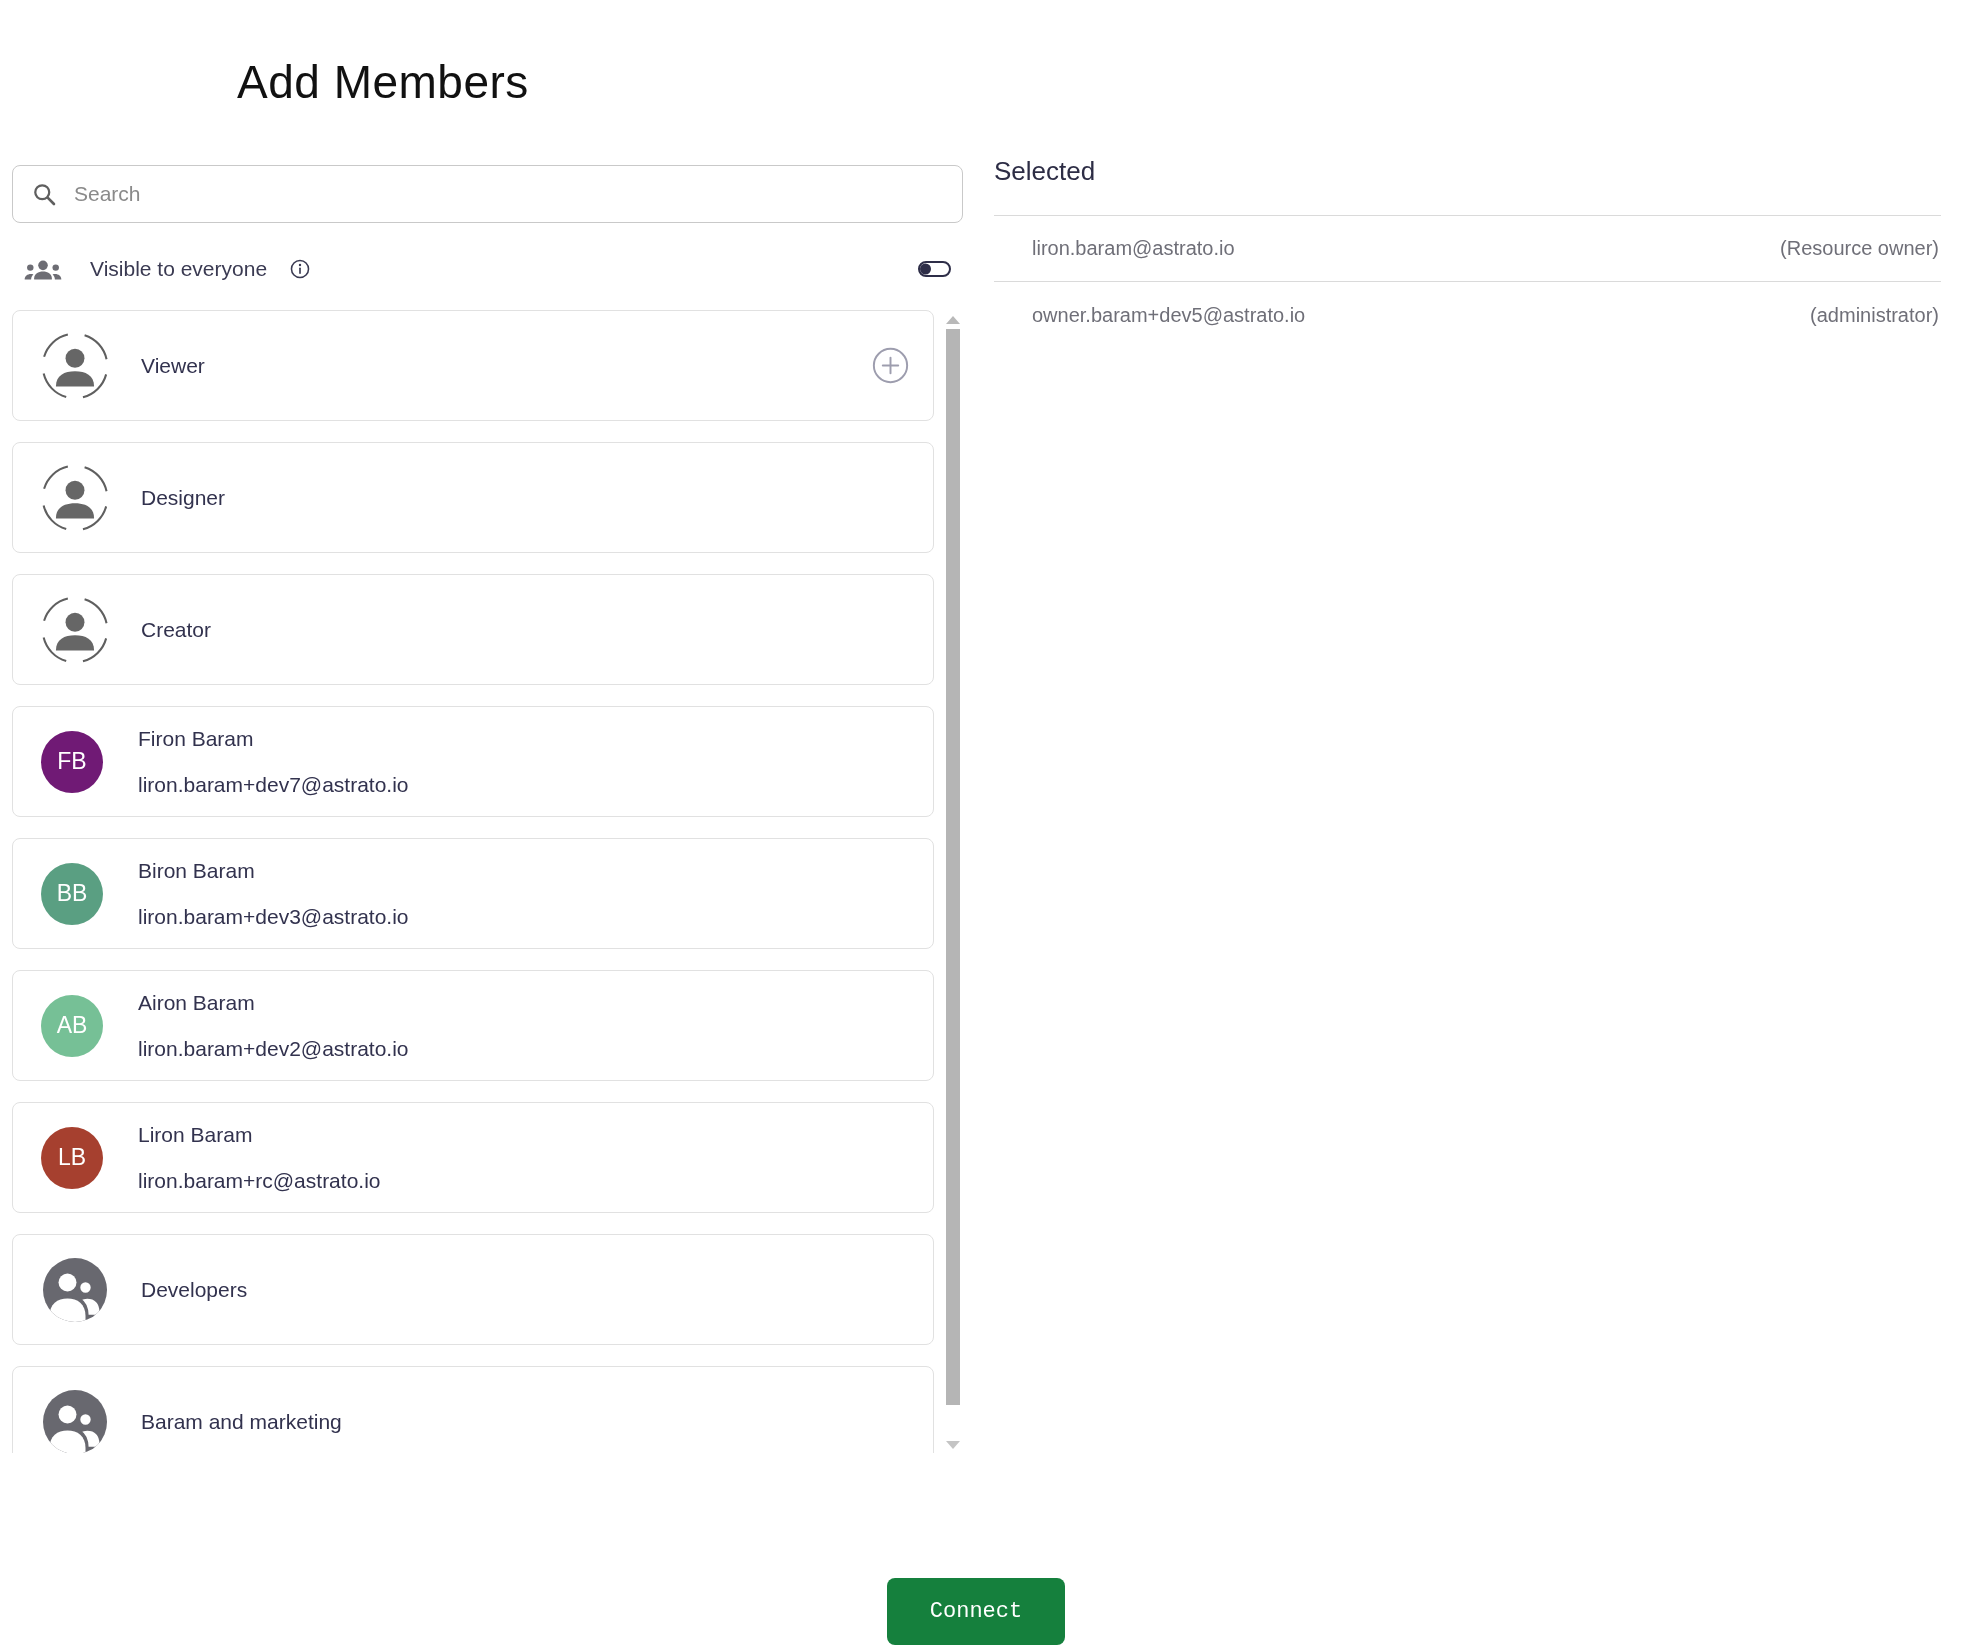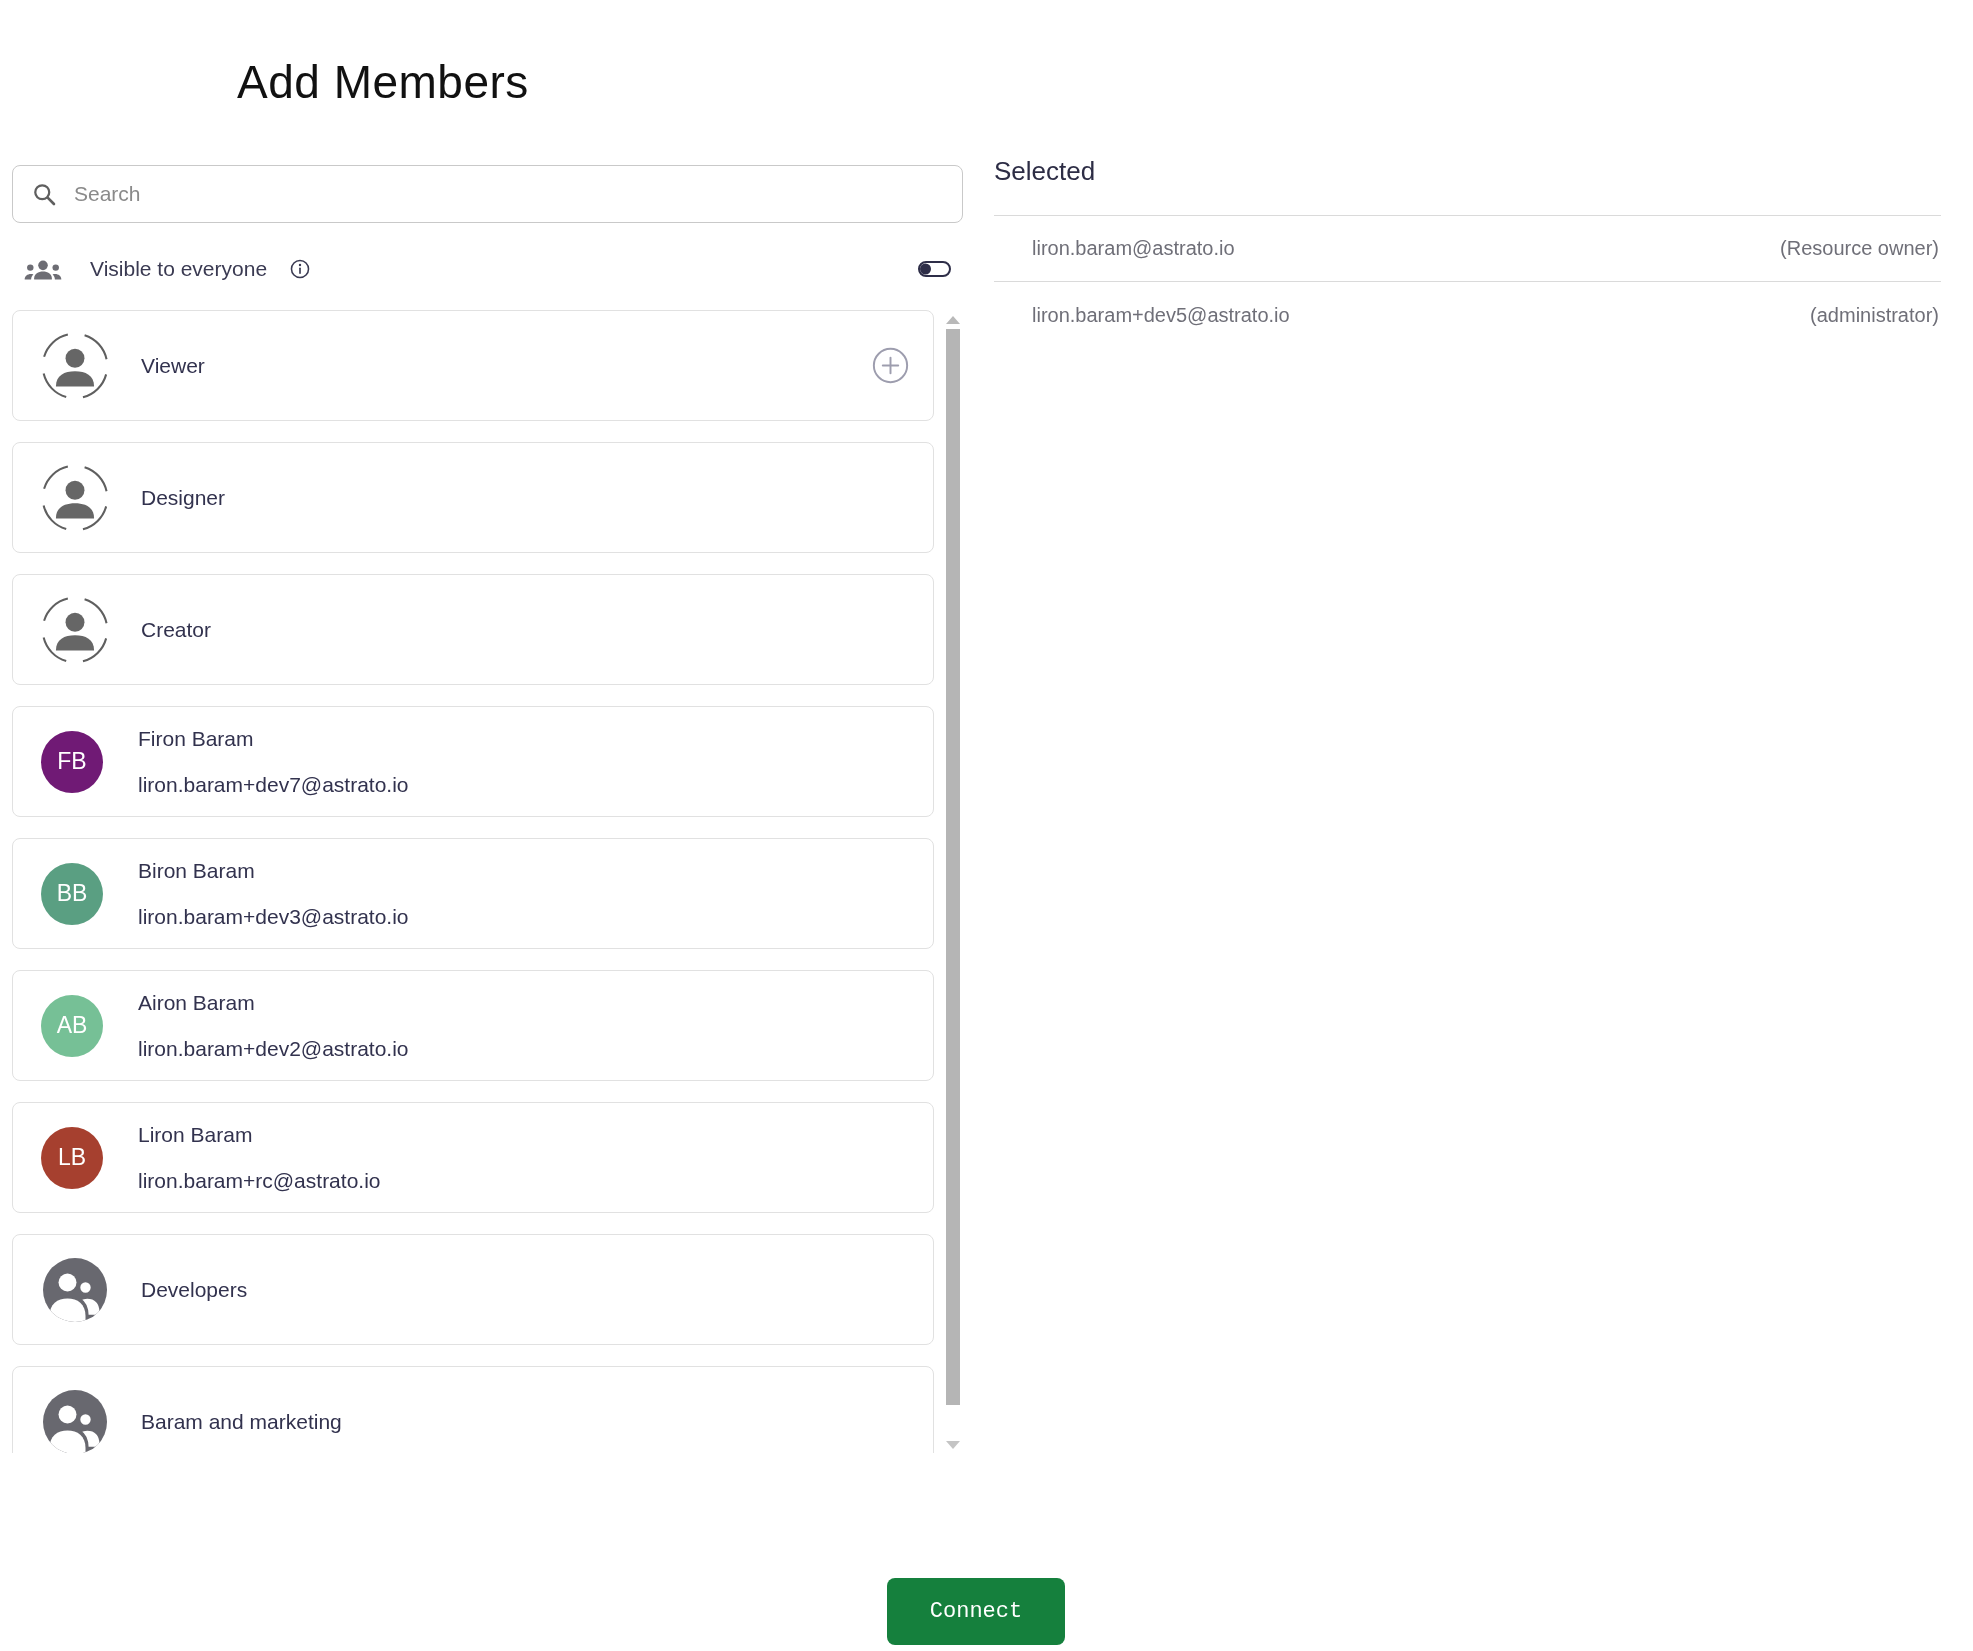--- a/index.html
+++ b/index.html
@@ -263,19 +263,19 @@
 </div>
 
 <div class="right-col">
   <h2 class="selected-heading">Selected</h2>
   <div class="selected-rows">
     <div class="sel-row">
       <span class="sel-email">liron.baram@astrato.io</span>
       <span class="sel-role">(Resource owner)</span>
     </div>
     <div class="sel-row">
-      <span class="sel-email">liron.baram+dev5@astrato.io</span>
+      <span class="sel-email">owner.baram+dev5@astrato.io</span>
       <span class="sel-role">(administrator)</span>
     </div>
   </div>
 </div>
 
 <button class="connect-btn">Connect</button>
 
 </body></html>

